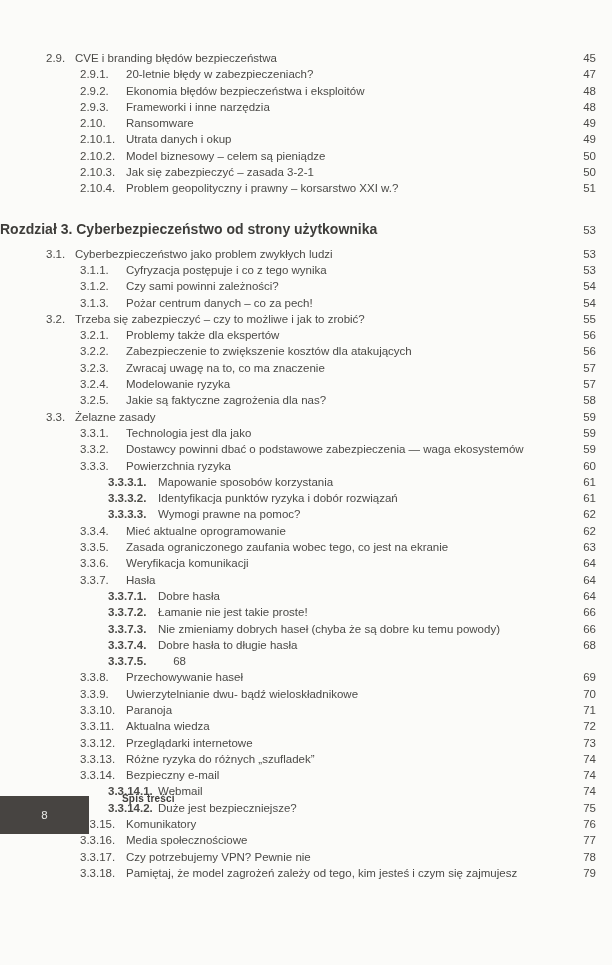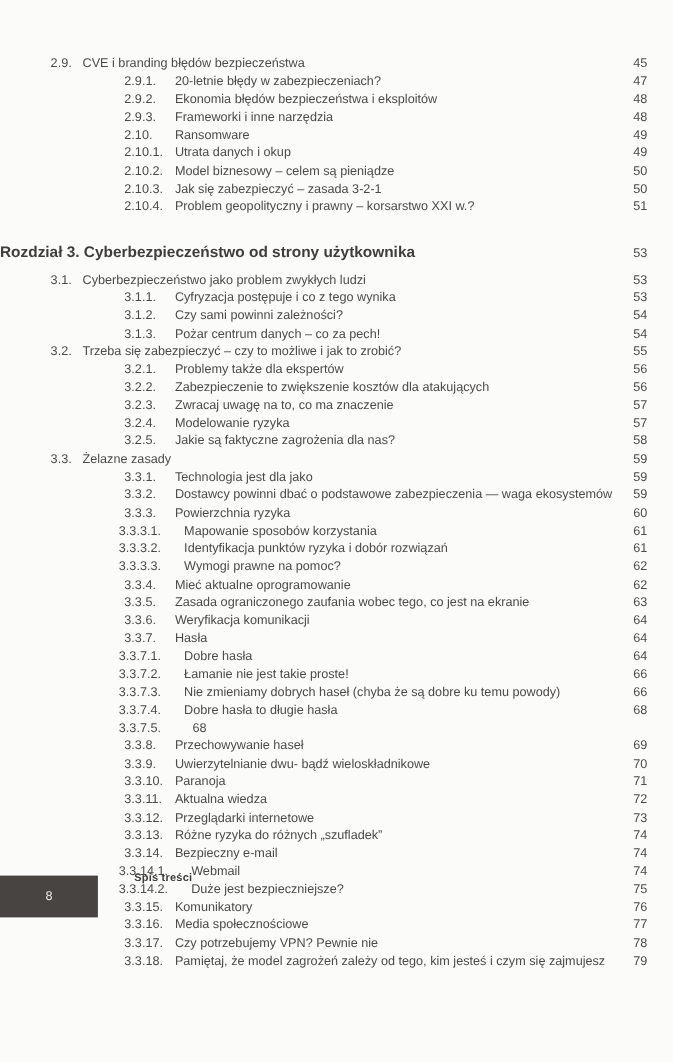--- a/index.html
+++ b/index.html
@@ -18,24 +18,24 @@
   .toc-row {
     display: flex;
     align-items: baseline;
     height: 16.3px;
     font-size: 11.5px;
     line-height: 16.3px;
     color: #4b4a47;
   }
   .num { flex: none; white-space: nowrap; }
   .level-1 .num { margin-left: 46px; width: 29px; }
-  .level-2 .num { margin-left: 113px; width: 46px; }
-  .level-3 .num { margin-left: 108px; min-width: 50px; padding-right: 21px; }
+  .level-2 .num { margin-left: 80px; width: 46px; }
+  .level-3 .num { margin-left: 108px; min-width: 50px; padding-right: 5px; font-weight: bold; }
   .title { flex: 1; white-space: nowrap; overflow: hidden; }
-  .page-num { flex: none; width: 28px; text-align: center; white-space: nowrap; }
+  .page-num { flex: none; width: 28px; text-align: right; white-space: nowrap; }
 
   .chapter-heading {
     display: flex;
     align-items: baseline;
     font-size: 14px;
     font-weight: bold;
     color: #3e3d3a;
     margin: 23px 0 7px 0;
     line-height: 18px;
   }

